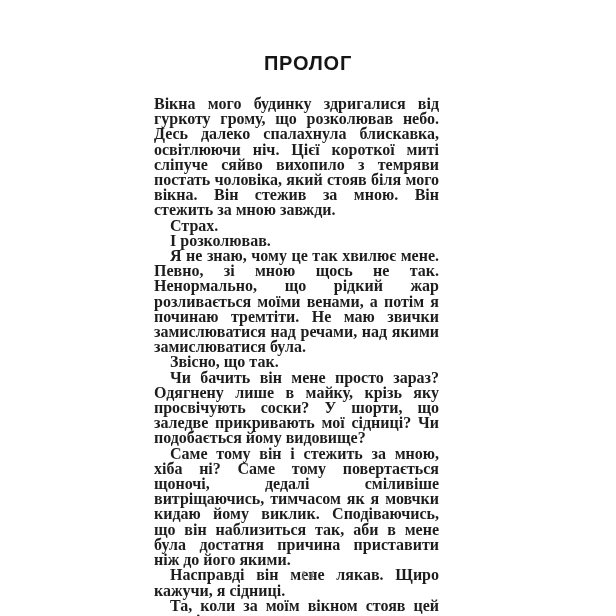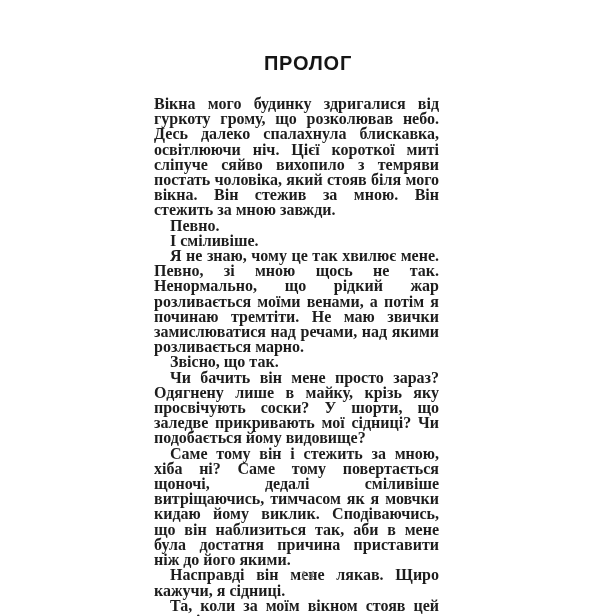--- a/index.html
+++ b/index.html
@@ -62,25 +62,25 @@
 </head>
 <body>
 
 <div class="page">
   <h1 class="title">ПРОЛОГ</h1>
   <div class="body">
 
       <p class="para no-indent">Вікна мого будинку здригалися від гуркоту грому, що розколював небо. Десь далеко спалахнула блискавка, освітлюючи ніч. Цієї короткої миті сліпуче сяйво вихопило з темряви постать чоловіка, який стояв біля мого вікна. Він стежив за мною. Він стежить за мною завжди.</p>
 
 
-      <p class="para">Певно.</p>
+      <p class="para">Страх.</p>
 
-      <p class="para">І сміливіше.</p>
+      <p class="para">І розколював.</p>
 
-      <p class="para">Я не знаю, чому це так хвилює мене. Певно, зі мною щось не так. Ненормально, що рідкий жар розливається моїми венами, а потім я починаю тремтіти. Не маю звички замислюватися над речами, над якими розливається марно.</p>
+      <p class="para">Я не знаю, чому це так хвилює мене. Певно, зі мною щось не так. Ненормально, що рідкий жар розливається моїми венами, а потім я починаю тремтіти. Не маю звички замислюватися над речами, над якими замислюватися була.</p>
 
       <p class="para">Звісно, що так.</p>
 
       <p class="para">Чи бачить він мене просто зараз? Одягнену лише в майку, крізь яку просвічують соски? У шорти, що заледве прикривають мої сідниці? Чи подобається йому видовище?</p>
 
       <p class="para">Саме тому він і стежить за мною, хіба ні? Саме тому повертається щоночі, дедалі сміливіше витріщаючись, тимчасом як я мовчки кидаю йому виклик. Сподіваючись, що він наблизиться так, аби в мене була достатня причина приставити ніж до його якими.</p>
 
       <p class="para">Насправді він мене лякав. Щиро кажучи, я сідниці.</p>
 
       <p class="para">Та, коли за моїм вікном стояв цей чоловік, я почувалася так, наче сиджу в темній кімнаті, освітленій лише</p>

